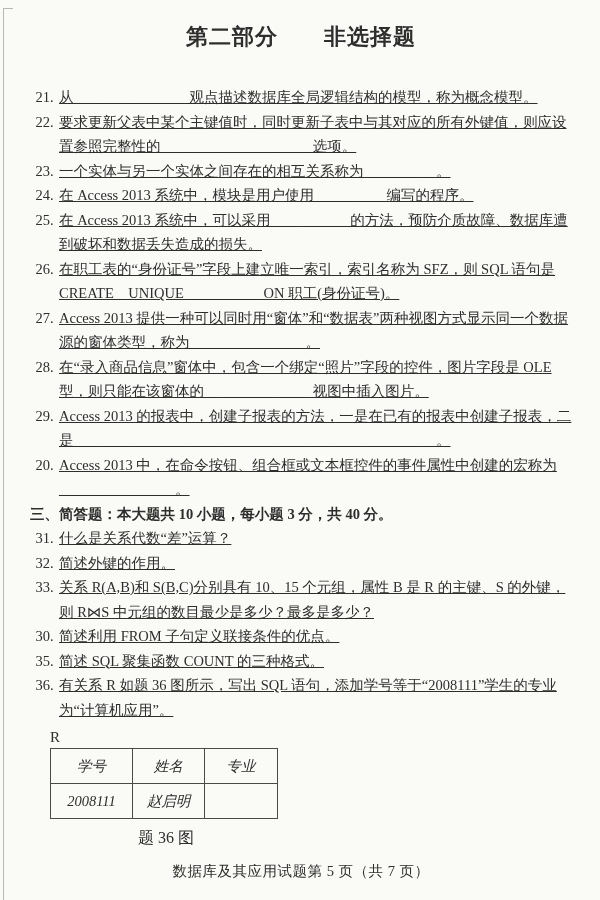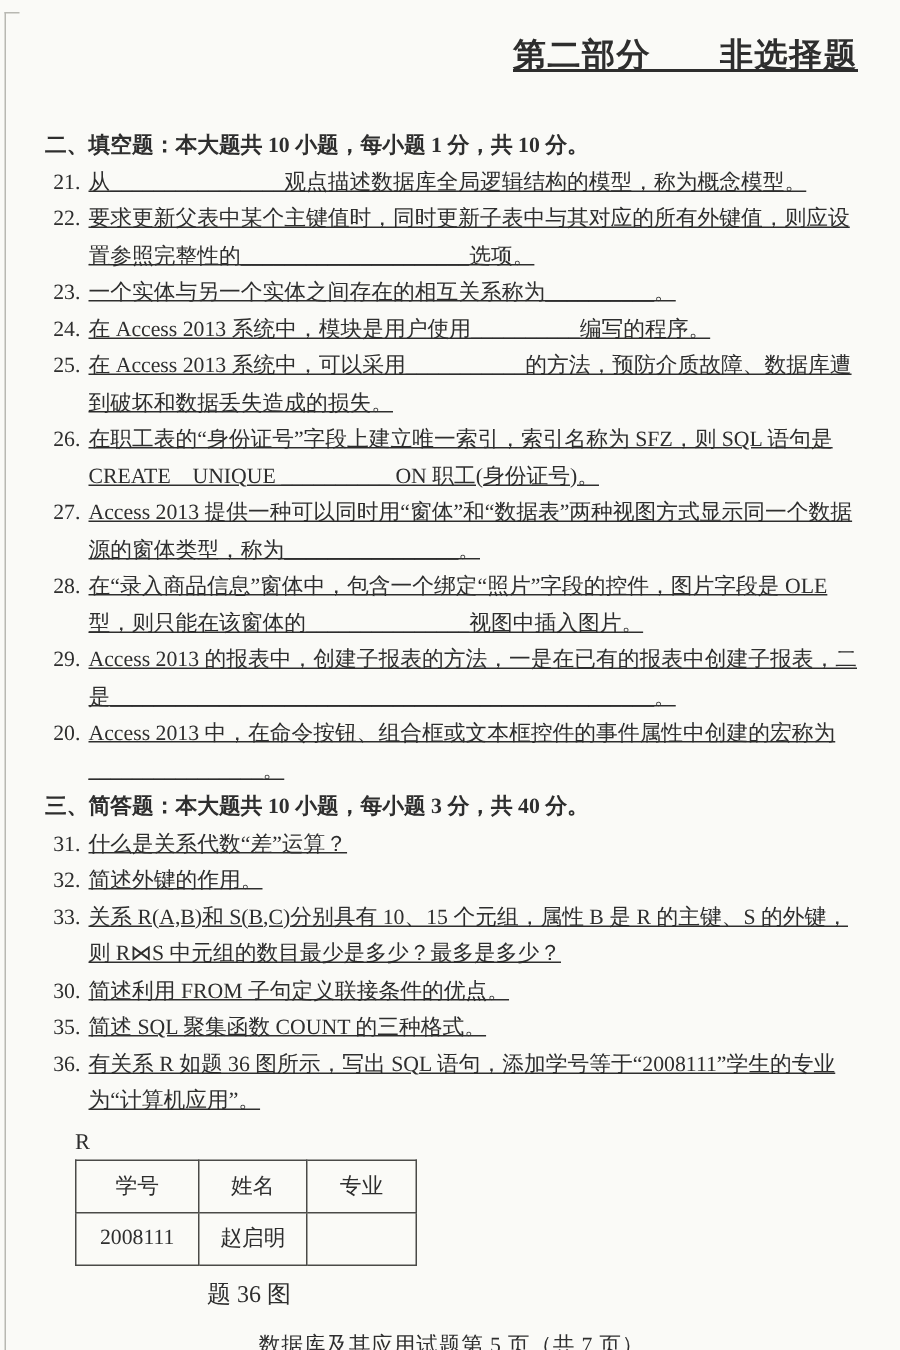--- a/index.html
+++ b/index.html
@@ -24,26 +24,25 @@
   .scan-corner {
     position: absolute;
     left: 3px;
     top: 8px;
     width: 10px;
     height: 1px;
     background: #b8b8b2;
   }
   .content { padding: 16px 28px 0 30px; }
   .title {
-    text-align: right;
+    text-align: center;
     font-size: 22px;
     font-weight: bold;
     letter-spacing: 1px;
     margin: 6px 0 33px 0;
-    text-decoration: underline;
   }
   .sec-heading {
     font-weight: bold;
     font-size: 14.5px;
     line-height: 24.5px;
   }
   .q {
     display: flex;
     font-size: 14.5px;
     line-height: 24.5px;
@@ -62,20 +61,21 @@
     margin-top: 2px;
   }
   table.rel th, table.rel td {
     border: 1.5px solid #4a4a48;
     height: 35px;
     text-align: center;
     vertical-align: middle;
     font-size: 14.5px;
     font-weight: normal;
     padding: 0 4px;
+    font-style: italic;
   }
   .col-id { width: 82px; }
   .col-name { width: 72px; }
   .col-major { width: 73px; }
   .fig-caption {
     margin-left: 108px;
     margin-top: 9px;
     font-size: 16px;
   }
   .page-footer {
@@ -88,21 +88,20 @@
 </head>
 <body>
 
 <div class="scan-edge"></div>
 <div class="scan-corner"></div>
 
 <div class="content">
 
   <div class="title">第二部分　　非选择题</div>
 
-  <div class="sec-heading">二、填空题：本大题共 10 小题，每小题 1 分，共 10 分。</div>
 
   <div class="q">
     <span class="qnum">21.</span>
     <span class="qtext">从________________观点描述数据库全局逻辑结构的模型，称为概念模型。</span>
   </div>
   <div class="q">
     <span class="qnum">22.</span>
     <span class="qtext">要求更新父表中某个主键值时，同时更新子表中与其对应的所有外键值，则应设置参照完整性的_____________________选项。</span>
   </div>
   <div class="q">

